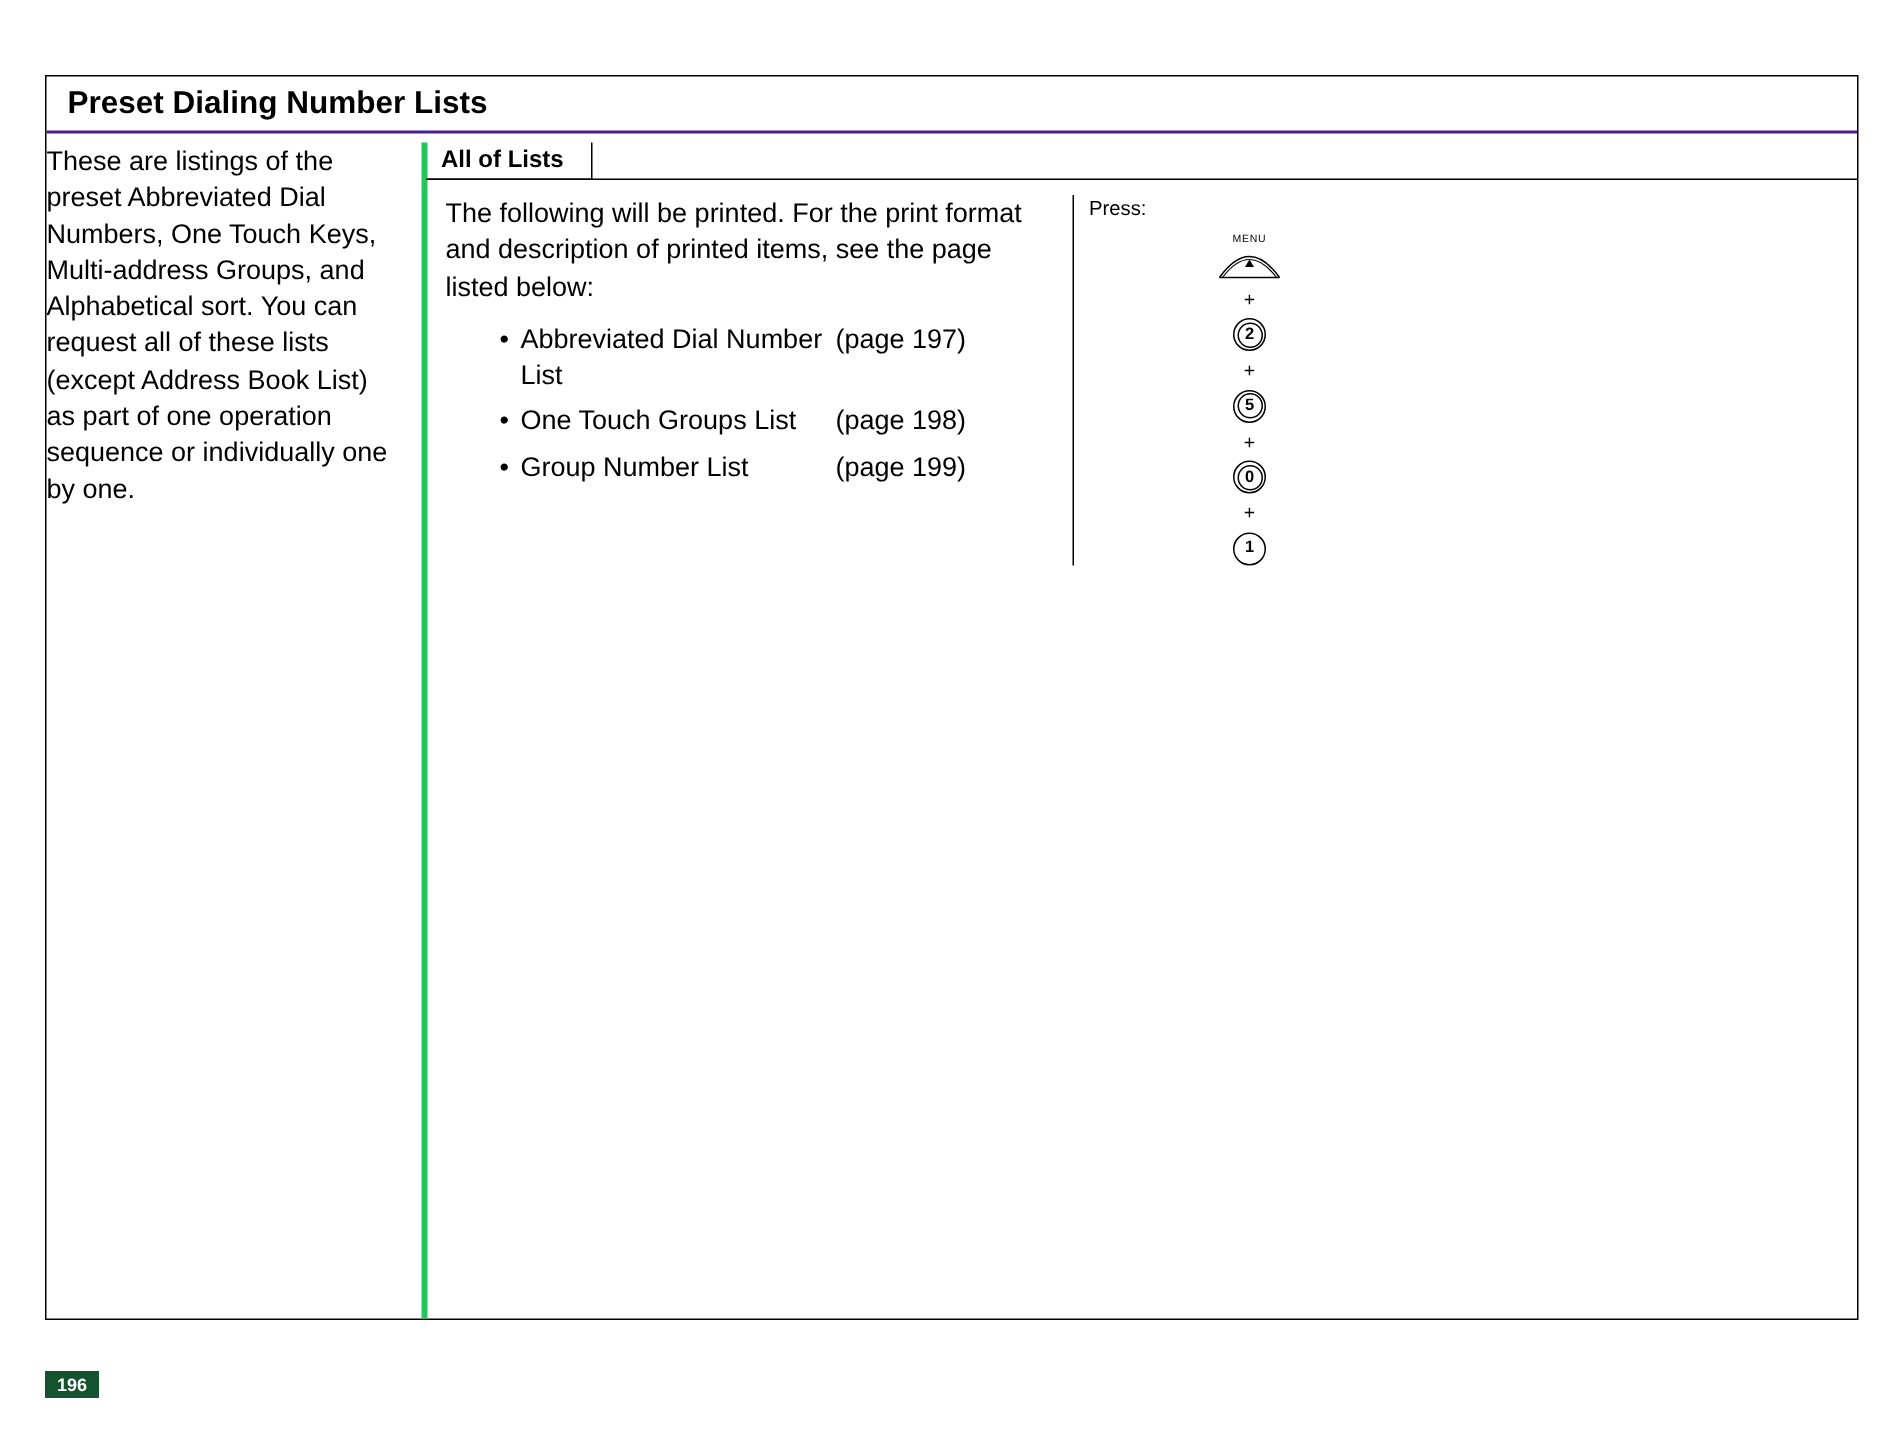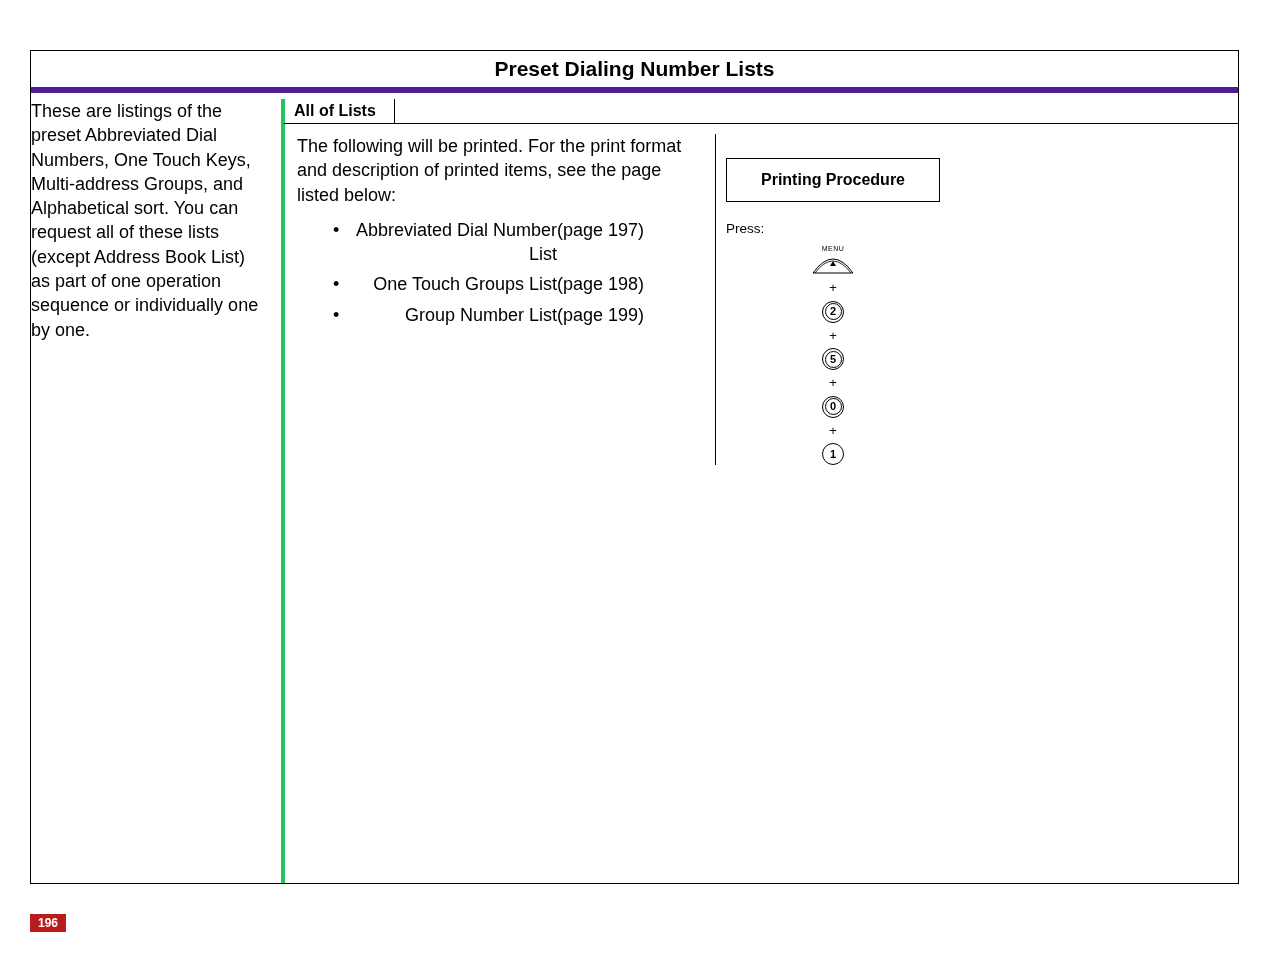--- a/index.html
+++ b/index.html
@@ -9,23 +9,22 @@
     width: 1269px;
     height: 954px;
     position: relative;
     padding: 50px 30px 30px 30px;
   }
   .page-frame {
     border: 1px solid #000;
     padding: 0;
   }
   .main-header {
-    border-bottom: 6px solid #4c1d95;
+    border-bottom: 2px solid #4c1d95;
     padding: 6px 14px;
-    text-align: center;
   }
   .main-header h1 {
     font-size: 21px;
     font-weight: bold;
   }
   .content-area {
     display: flex;
     padding: 6px 0 0 0;
     min-height: 790px;
   }
@@ -67,21 +66,21 @@
     line-height: 1.35;
   }
   .list-items {
     padding: 8px 0 0 36px;
   }
   .list-row {
     display: flex;
     padding: 3px 0;
   }
   .bullet { width: 14px; }
-  .item-name { width: 210px; text-align: right; }
+  .item-name { width: 210px; }
   .item-page { }
   .right-col {
     width: 235px;
     border-left: 1px solid #000;
     padding: 0 10px;
     font-size: 13.5px;
     line-height: 1.35;
   }
   .proc-box {
     border: 1px solid #000;
@@ -141,21 +140,21 @@
   .keycap span {
     font-size: 11px;
     font-weight: bold;
     position: relative;
     z-index: 1;
   }
   .page-num {
     position: absolute;
     left: 30px;
     bottom: 22px;
-    background: #b91c1c;
+    background: #14532d;
     color: #fff;
     font-size: 12px;
     font-weight: bold;
     padding: 2px 8px;
   }
 </style>
 </head>
 <body>
 
 <div class="page-frame">
@@ -192,23 +191,20 @@
             <div class="list-row">
               <span class="bullet">•</span>
               <span class="item-name">Group Number List</span>
               <span class="item-page">(page 199)</span>
             </div>
           </div>
         </div>
 
         <div class="right-col">
 
-          <div class="proc-box">
-            <h3>Printing Procedure</h3>
-          </div>
 
           <p class="press-label">Press:</p>
 
           <div class="proc-steps">
             <div class="menu-btn">
               <div class="menu-label">MENU</div>
               <div class="menu-shape">
                 <svg width="44" height="20" viewBox="0 0 44 20">
                   <path d="M2 18 Q22 -10 42 18" fill="none" stroke="#000" stroke-width="1"></path>
                   <path d="M4 18 Q22 -6 40 18" fill="none" stroke="#000" stroke-width="0.8"></path>

